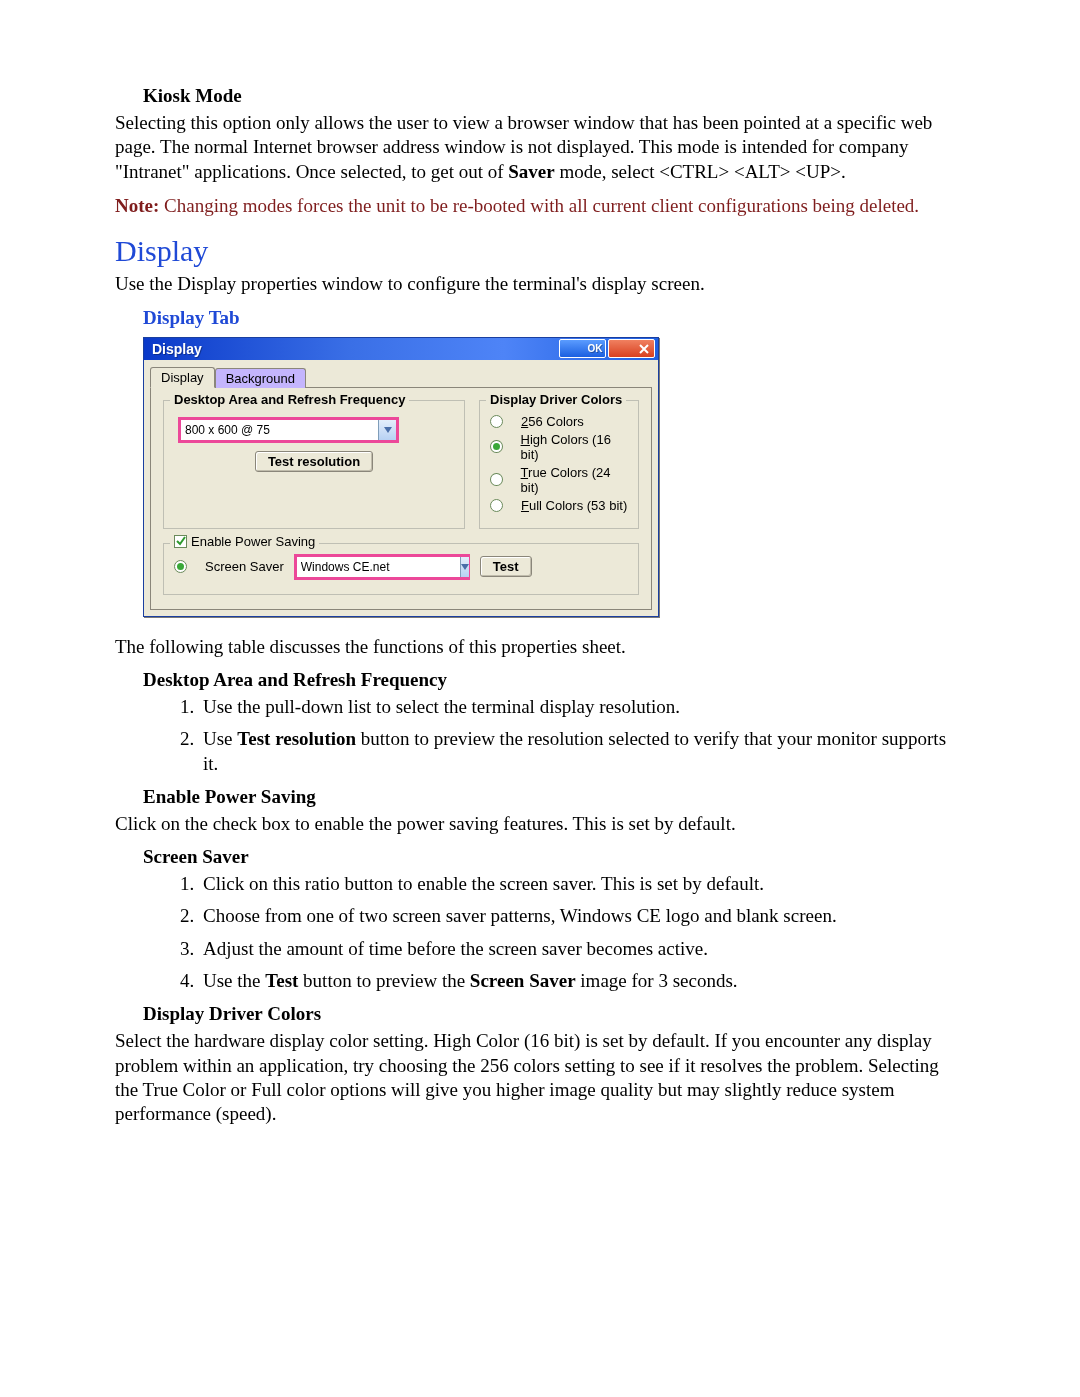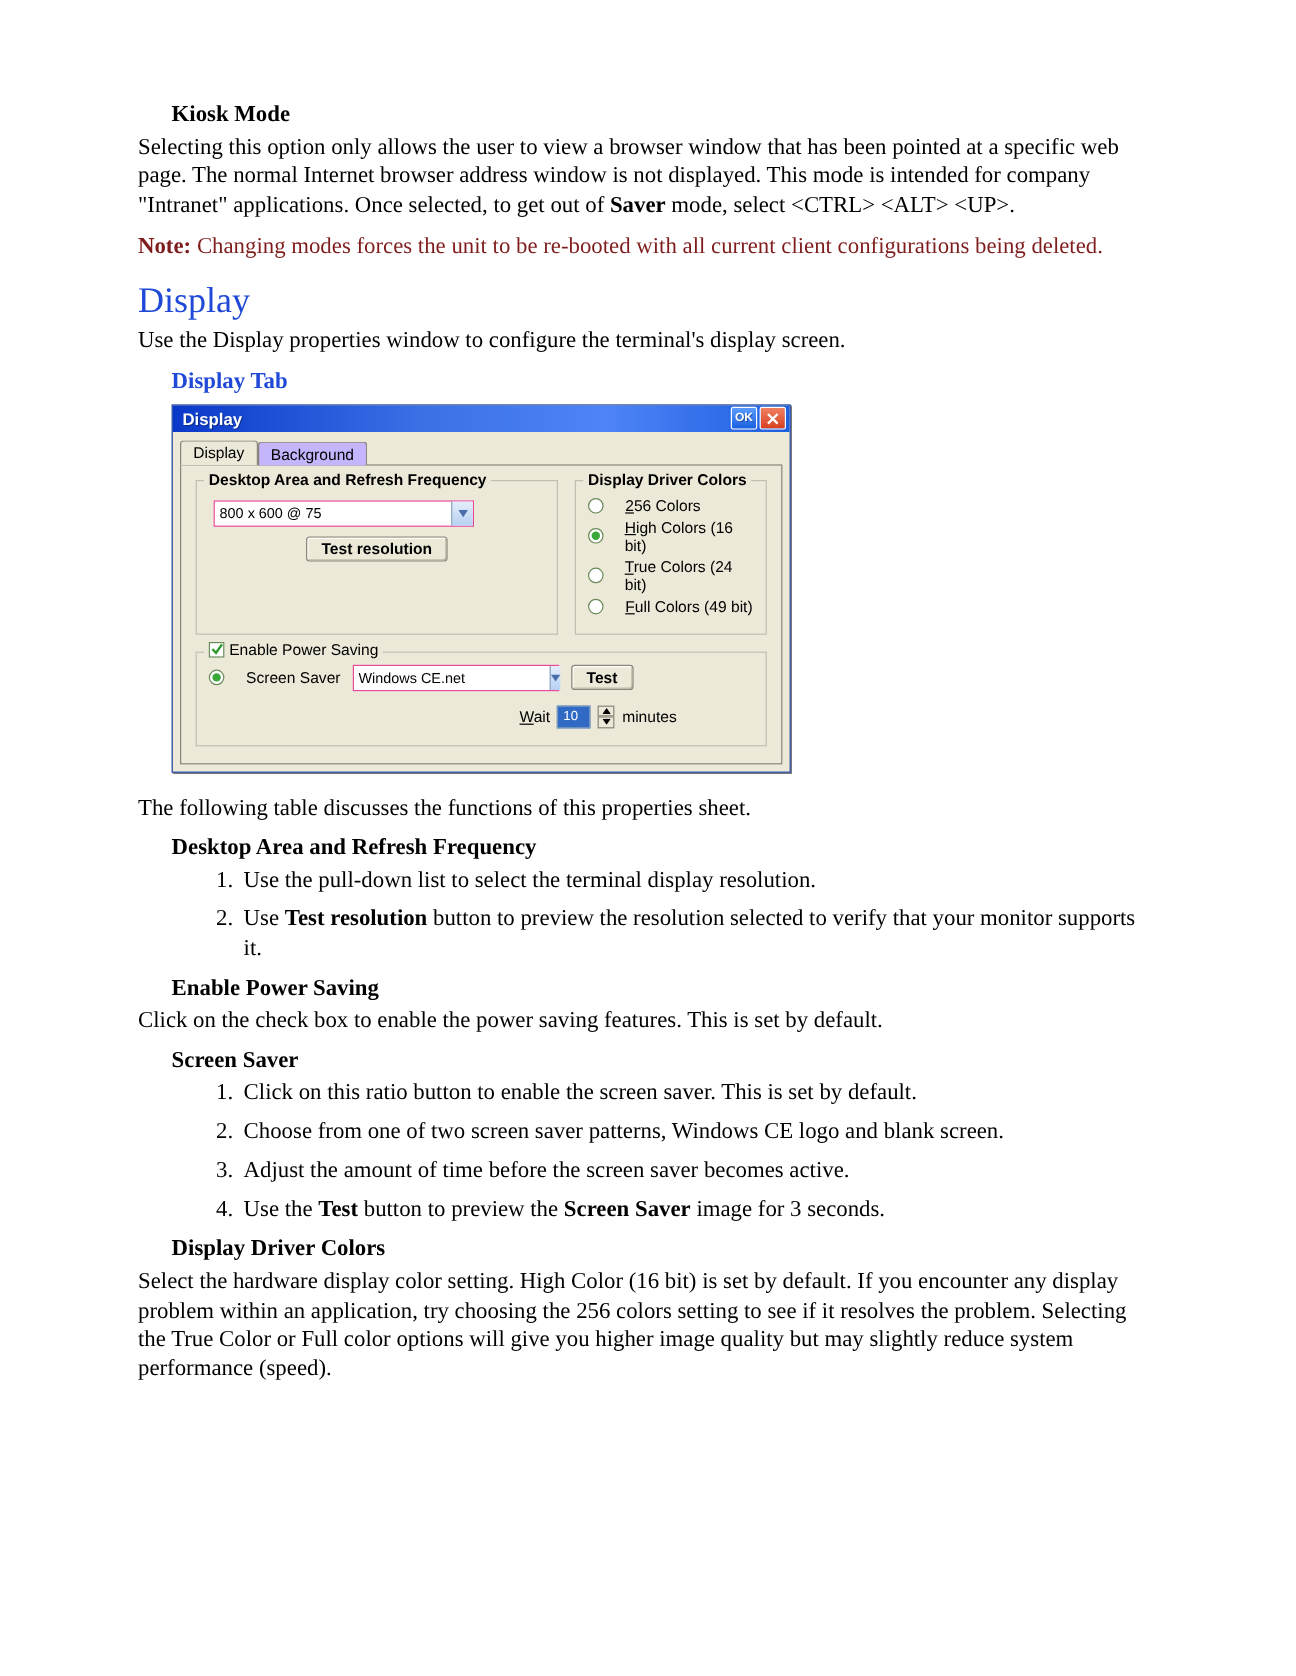--- a/index.html
+++ b/index.html
@@ -49,20 +49,21 @@
     text-shadow: 1px 1px 0 rgba(0,0,0,.3);
   }
   .titlebtns { display: flex; gap: 2px; }
   .tbtn {
     width: 20px; height: 17px;
     border: 1px solid #fff;
     border-radius: 2px;
     display: flex; align-items: center; justify-content: center;
     font-size: 10px; font-weight: bold; color: #fff;
     background: linear-gradient(to bottom, #5b9cff, #1a5fe0);
+    padding-left: 25px;
   }
   .tbtn.close { background: linear-gradient(to bottom, #f08060, #d84020); }
   .tbtn .x-svg { width: 10px; height: 10px; }
 
   .tabs-row {
     display: flex;
     align-items: flex-end;
     padding: 6px 6px 0 6px;
     gap: 0;
   }
@@ -102,21 +103,21 @@
     background: #ece9d8;
     padding: 0 4px;
     font-weight: bold;
     font-size: 13px;
   }
   .gb-left { width: 280px; }
   .gb-right { flex: 1; }
 
   .combo {
     display: flex;
-    border: 1px solid #ec4899;
+    border: 3px solid #ec4899;
     background: #fff;
     height: 20px;
     width: 215px;
     margin: 6px 4px 8px 4px;
   }
   .combo input {
     flex: 1;
     border: none; outline: none;
     font-family: Tahoma, Geneva, sans-serif;
     font-size: 12px;
@@ -286,21 +287,21 @@
         <div class="radio-row">
           <span class="radio on"></span>
           <span><span class="under">H</span><span>igh Colors (16 bit)</span></span>
         </div>
         <div class="radio-row">
           <span class="radio"></span>
           <span><span class="under">T</span><span>rue Colors (24 bit)</span></span>
         </div>
         <div class="radio-row">
           <span class="radio"></span>
-          <span><span class="under">F</span><span>ull  Colors (49 bit)</span></span>
+          <span><span class="under">F</span><span>ull  Colors (53 bit)</span></span>
         </div>
       </div>
     </div>
 
     <div class="gb-bottom">
       <div class="legend-inline">
         <span class="chk on">
           <svg viewBox="0 0 10 10">
               <path d="M1 5 L4 8 L9 1" stroke="#2e9a2e" stroke-width="2" fill="none"></path>
             </svg>
@@ -317,39 +318,20 @@
           <input value="Windows CE.net" style="">
           <div class="dropbtn">
             <svg class="chev" viewBox="0 0 8 6">
                 <path d="M0 0 L8 0 L4 6 Z" fill="#4a6ea9"></path>
               </svg>
           </div>
         </div>
         <span class="cebtn">Test</span>
       </div>
 
-      <div class="wait-row">
-        <span><span class="under">W</span><span>ait</span></span>
-        <span class="spin">
-          <span class="val">10</span>
-          <span class="btns">
-            <span class="sbtn">
-                <svg class="tri" viewBox="0 0 7 5">
-                  <path d="M0 5 L7 5 L3.5 0 Z" fill="#000"></path>
-                </svg>
-              </span>
-            <span class="sbtn">
-                <svg class="tri" viewBox="0 0 7 5">
-                  <path d="M0 0 L7 0 L3.5 5 Z" fill="#000"></path>
-                </svg>
-              </span>
-          </span>
-        </span>
-        <span>minutes</span>
-      </div>
     </div>
   </div>
 </div>
 
 
 <div class="para indent1">The following table discusses the functions of this properties sheet.</div>
 
 <div class="bold indent1">Desktop Area and Refresh Frequency</div>
 <ol class="num">
   <li>Use the pull-down list to select the terminal display resolution.</li>

